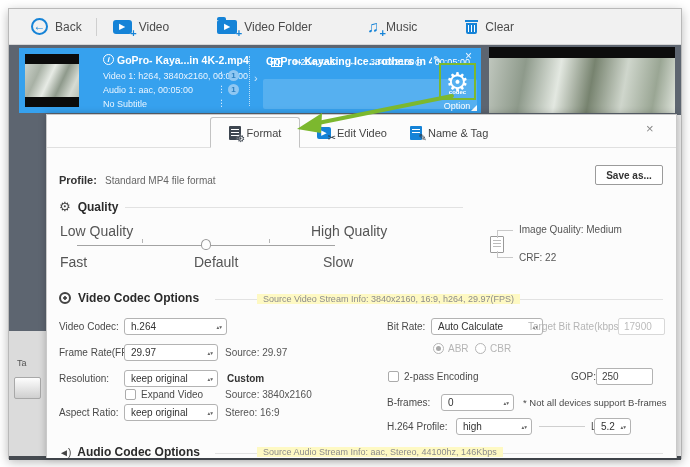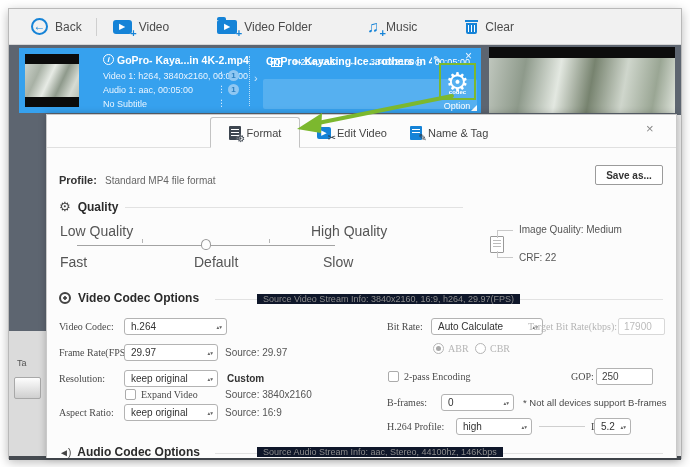--- a/index.html
+++ b/index.html
@@ -100,35 +100,35 @@
   .qlab { position:absolute; font-size:14px; color:#555; }
   .track { position:absolute; left:30px; top:130px; width:258px; height:1px; background:#a3a3a3; }
   .tick { position:absolute; top:124px; width:1px; height:4px; background:#b5b5b5; }
   .knob { position:absolute; left:154px; top:124px; width:10px; height:11px; background:#fdfdfd; border:1px solid #9a9a9a;
           border-radius:50% 50% 45% 45%; }
   .iq-doc { position:absolute; left:443px; top:121px; width:14px; height:17px; background:#fff; border:1px solid #999; border-radius:1px; }
   .iq-doc:after { content:""; position:absolute; left:2px; top:3px; width:8px; height:1px; background:#bbb; box-shadow:0 3px 0 #bbb, 0 6px 0 #bbb; }
   .brk { position:absolute; border-color:#c9c9c9 !important; }
   .iq-txt { position:absolute; font-size:10px; color:#555; white-space:nowrap; }
 
-  .lbl { position:absolute; font-size:10px; color:#4a4a4a; white-space:nowrap;font-family:Liberation Serif, serif; }
+  .lbl { position:absolute; font-size:10px; color:#4a4a4a; white-space:nowrap; }
   .lbl.dis { color:#b5b5b5; }
   .src { position:absolute; font-size:10px; color:#555; white-space:nowrap; }
   .note { position:absolute; font-size:9.5px; color:#4a4a4a; white-space:nowrap; }
   .dd { position:absolute; height:17px; background:#fff; border:1px solid #b3b3b3; border-radius:3px; display:flex;
         align-items:center; justify-content:space-between; padding:0 4px 0 6px; font-size:10px; color:#333; cursor:pointer; }
   .dd .st { display:flex; flex-direction:column; line-height:4px; font-size:5.5px; color:#666; }
   .inp { position:absolute; height:17px; background:#fff; border:1px solid #b3b3b3; border-radius:2px; font-size:10px;
          color:#444; padding:0 5px; font-family:"Liberation Sans",sans-serif; }
   .inp.dis { border-color:#d8d8d8; color:#bcbcbc; }
   .cb { position:absolute; width:11px; height:11px; background:#fff; border:1px solid #ababab; border-radius:2px; cursor:pointer; }
   .radio { position:absolute; width:11px; height:11px; border:1px solid #b5b5b5; border-radius:50%; background:#fff; }
   .radio.sel:after { content:""; position:absolute; left:2px; top:2px; width:5px; height:5px; border-radius:50%; background:#a9a9a9; }
   .dashline { position:absolute; height:1px; background:#cfcfcf; }
-  .srcinfo { position:absolute; font-size:9px; color:#8c8c8c; background:#0f172a; padding:0 6px; white-space:nowrap;text-align:right; }
+  .srcinfo { position:absolute; font-size:9px; color:#8c8c8c; background:#fef9c3; padding:0 6px; white-space:nowrap;text-align:right; }
 
   .arrow-svg { position:absolute; left:0; top:0; width:690px; height:467px; z-index:60; pointer-events:none; }
 </style>
 </head>
 <body>
 
 <div class="window">
 
   <div class="toolbar">
     <div class="tbtn" style="margin-left:22px">
@@ -292,21 +292,21 @@
 
     <div class="cb" style="left:78px; top:274px"></div>
     <div class="lbl" style="left:94px; top:274px">Expand Video</div>
     <div class="src" style="left:178px; top:274px">Source: 3840x2160</div>
 
     <div class="lbl" style="left:12px; top:292px">Aspect Ratio:</div>
     <div class="dd" style="left:77px; top:289px; width:94px">
       <span>keep original</span>
         <span class="st">▴▾</span>
     </div>
-    <div class="src" style="left:178px; top:292px">Source: 16:9</div>
+    <div class="src" style="left:178px; top:292px">Stereo: 16:9</div>
 
     <div class="lbl" style="left:340px; top:206px">Bit Rate:</div>
     <div class="dd" style="left:384px; top:203px; width:112px">
       <span>Auto Calculate</span>
         <span class="st">▴▾</span>
     </div>
     <div class="lbl dis" style="left:481px; top:206px">Target Bit Rate(kbps):</div>
     <input class="inp dis" style="left: 571px; top: 203px; width: 47px;" value="17900">
 
     <div class="radio sel" style="left:386px; top:228px"></div>

